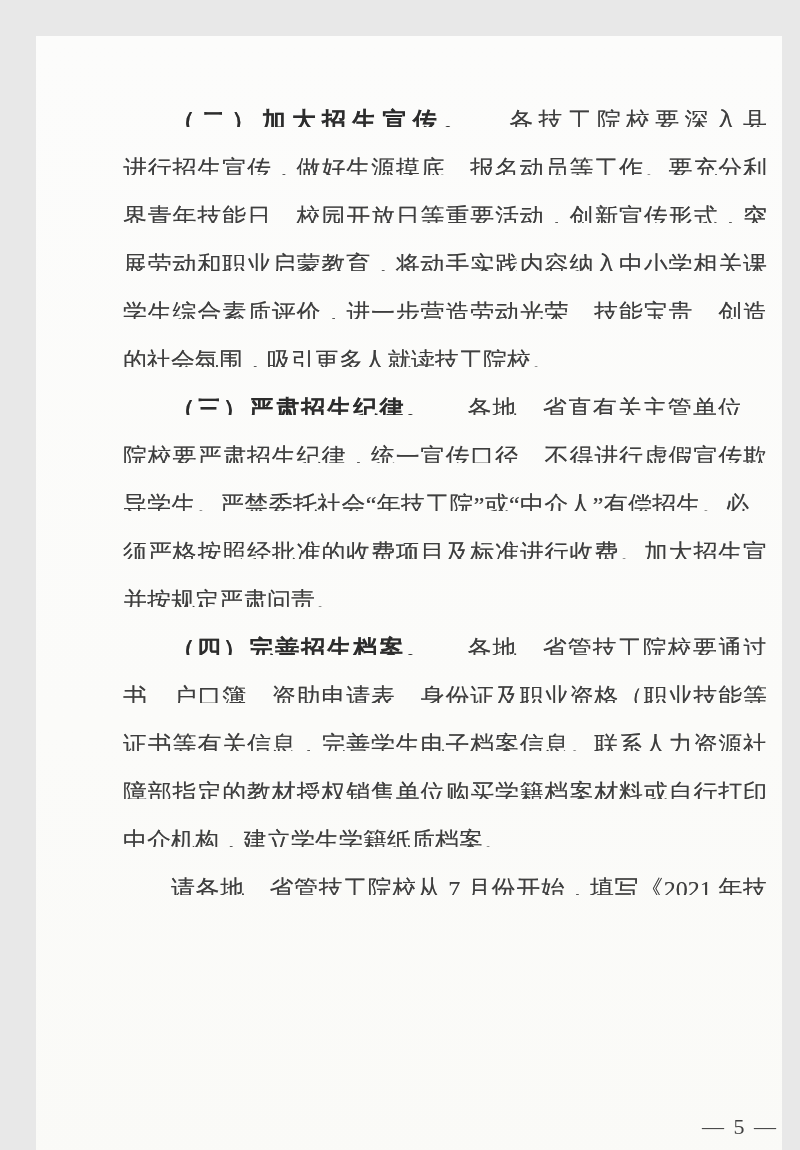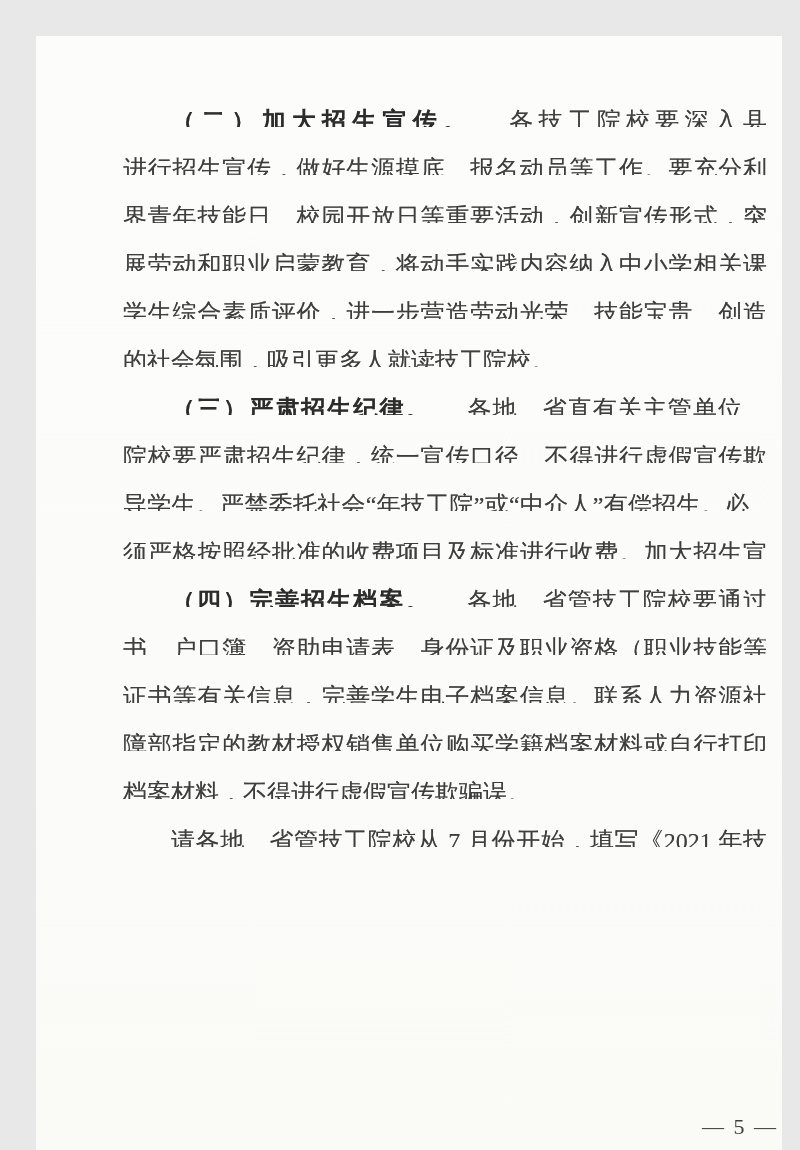--- a/index.html
+++ b/index.html
@@ -67,21 +67,22 @@
       <div class="line indent"><b>（二）加大招生宣传。</b><span>各技工院校要深入县（区）、乡（镇）、</span></div>
       <div class="line"><span>进行招生宣传，做好生源摸底、报名动员等工作。要充分利用世</span></div>
       <div class="line"><span>界青年技能日、校园开放日等重要活动，创新宣传形式，突出宣</span></div>
       <div class="line"><span>展劳动和职业启蒙教育，将动手实践内容纳入中小学相关课程和</span></div>
       <div class="line"><span>学生综合素质评价，进一步营造劳动光荣、技能宝贵、创造伟大</span></div>
       <div class="line last"><span>的社会氛围，吸引更多人就读技工院校。</span></div>
       <div class="line indent"><b>（三）严肃招生纪律。</b><span>各地、省直有关主管单位、省管技工</span></div>
       <div class="line"><span>院校要严肃招生纪律，统一宣传口径、不得进行虚假宣传欺骗误</span></div>
       <div class="line"><span>导学生。严禁委托社会“年技工院”或“中介人”有偿招生。必</span></div>
       <div class="line"><span>须严格按照经批准的收费项目及标准进行收费。加大招生宣传、</span></div>
+      <div class="line last"><span>并按规定严肃问责。</span></div>
       <div class="line indent"><b>（四）完善招生档案。</b><span>各地、省管技工院校要通过江西省技</span></div>
       <div class="line"><span>书、户口簿、资助申请表、身份证及职业资格（职业技能等级）</span></div>
       <div class="line"><span>证书等有关信息，完善学生电子档案信息。联系人力资源社会保</span></div>
       <div class="line"><span>障部指定的教材授权销售单位购买学籍档案材料或自行打印学籍</span></div>
-      <div class="line last"><span>档案材料，不得进行虚假宣传欺骗误。</span></div>
+      <div class="line last"><span>中介机构，建立学生学籍纸质档案。</span></div>
       <div class="line indent"><span>请各地、省管技工院校从 7 月份开始，填写《2021 年技工院</span></div>
     </div>
   <div class="page-footer">— 5 —</div>
 </div>
 
 </body></html>

